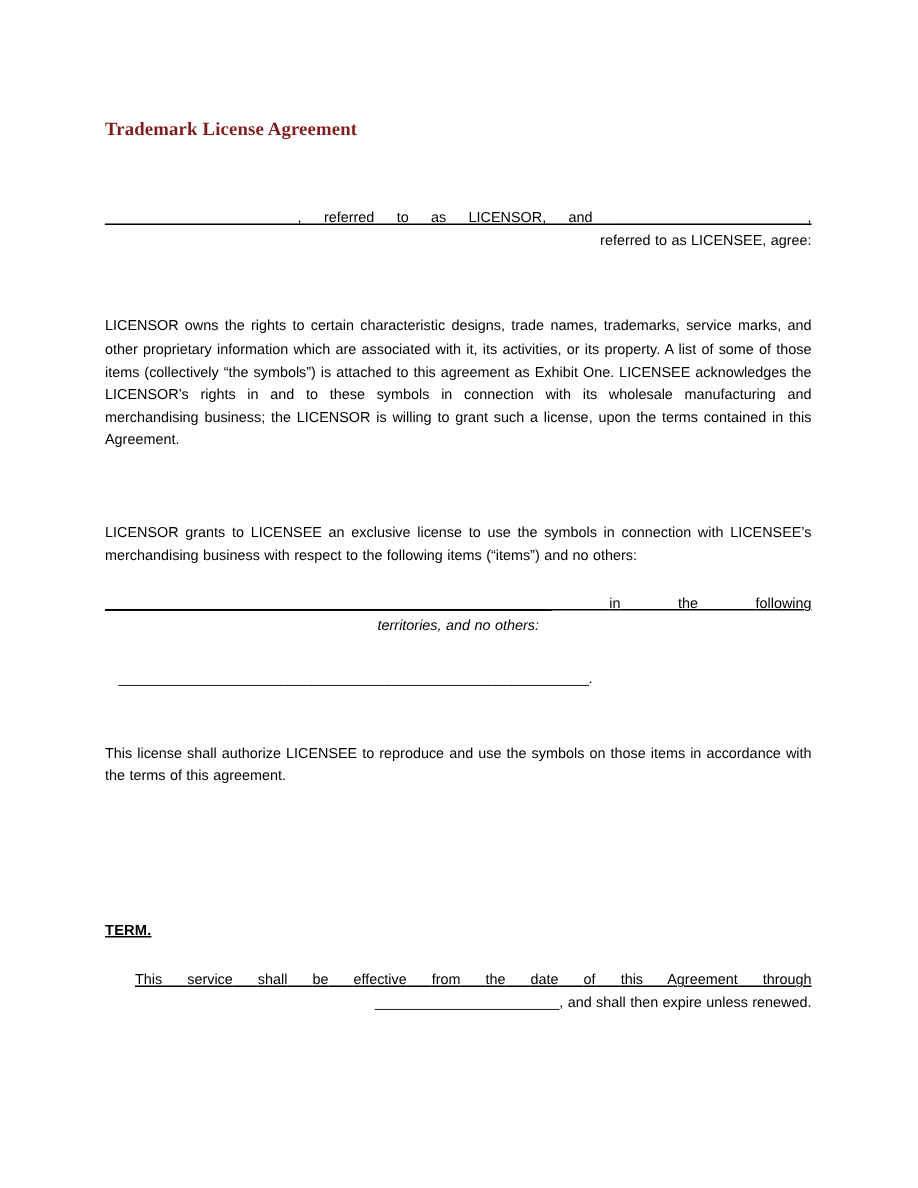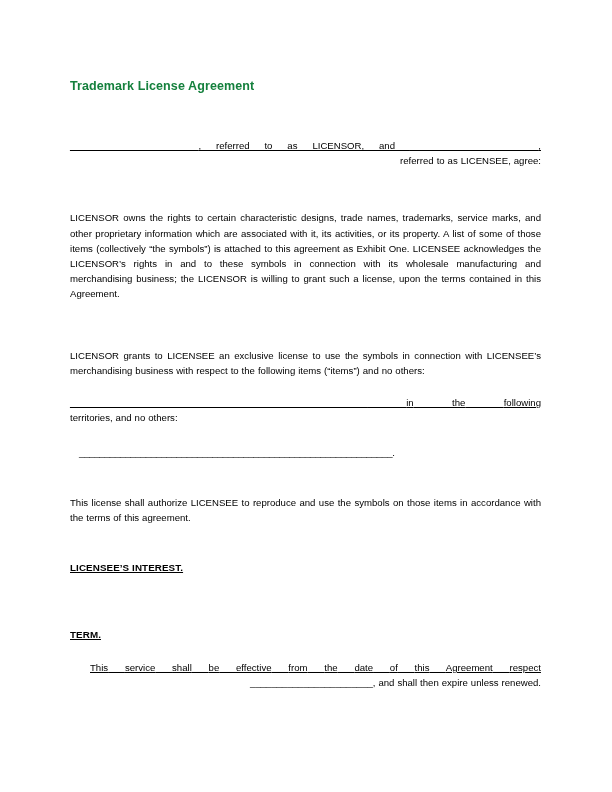--- a/index.html
+++ b/index.html
@@ -18,23 +18,24 @@
   }
   .content {
     position: absolute;
     left: 70px;
     top: 78px;
     width: 471px;
   }
   .doc-title {
     font-size: 12.5px;
     line-height: 16px;
-    color: #15803d;
+    color: #7f1d1d;
     margin: 0 0 0 0;
     letter-spacing: 0.1px;
+    font-family: Liberation Serif, serif;
   }
   .para {
     font-size: 9.6px;
     line-height: 15.2px;
     text-align: justify;
     text-justify: inter-word;
     margin: 0;
     word-spacing: 0.3px;
   }
   .para.last-line-left {
@@ -101,33 +102,32 @@
     <p class="para last-line-left">LICENSOR  grants  to  LICENSEE  an  exclusive  license  to  use  the   symbols  in  connection  with LICENSEE’s  merchandising  business  with    respect  to  the  following  items  (“items”)  and  no others:</p>
 
     <div class="gap-p3-to-blank1"></div>
 
     <p class="blank-line-row">
       <span class="fill">__________________________________________________________</span>
       <span>in</span>
       <span>the</span>
       <span>following</span>
     </p>
-    <p class="para" style="text-align:left;">territories, and no others:</p>
+    <p class="para" style="text-align:center;font-style:italic;">territories, and no others:</p>
 
     <div class="gap-blank1-to-blank2"></div>
 
     <p class="indent-line">_____________________________________________________________.</p>
 
     <div class="gap-blank2-to-p4"></div>
 
     <p class="para last-line-left">This  license  shall  authorize  LICENSEE  to  reproduce  and  use  the   symbols  on  those  items  in accordance with the terms of this  agreement.</p>
 
     <div class="gap-p4-to-h1"></div>
 
-    <p class="section-head">LICENSEE’S INTEREST.</p>
 
     <div class="gap-h1-to-p5"></div>
 
 
     <div class="gap-p5-to-h2"></div>
 
     <p class="section-head">TERM.</p>
 
     <div class="gap-h2-to-p6"></div>
 
@@ -136,20 +136,20 @@
       <span>service</span>
       <span>shall</span>
       <span>be</span>
       <span>effective</span>
       <span>from</span>
       <span>the</span>
       <span>date</span>
       <span>of</span>
       <span>this</span>
       <span>Agreement</span>
-      <span>respect</span>
+      <span>through</span>
     </p>
     <p class="para" style="text-align:right;">
       <span class="fill">_______________________</span><span>, and shall then expire unless renewed.</span>
     </p>
 
   </div>
 </div>
 
 </body></html>

